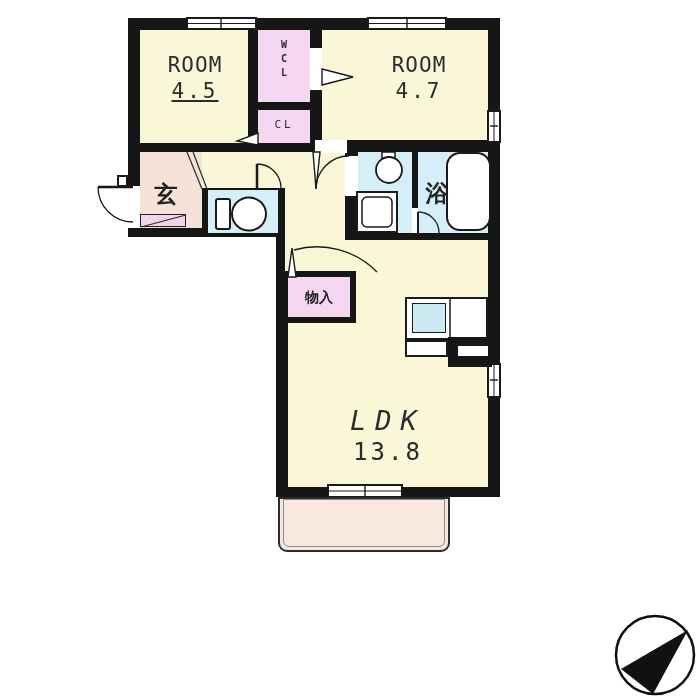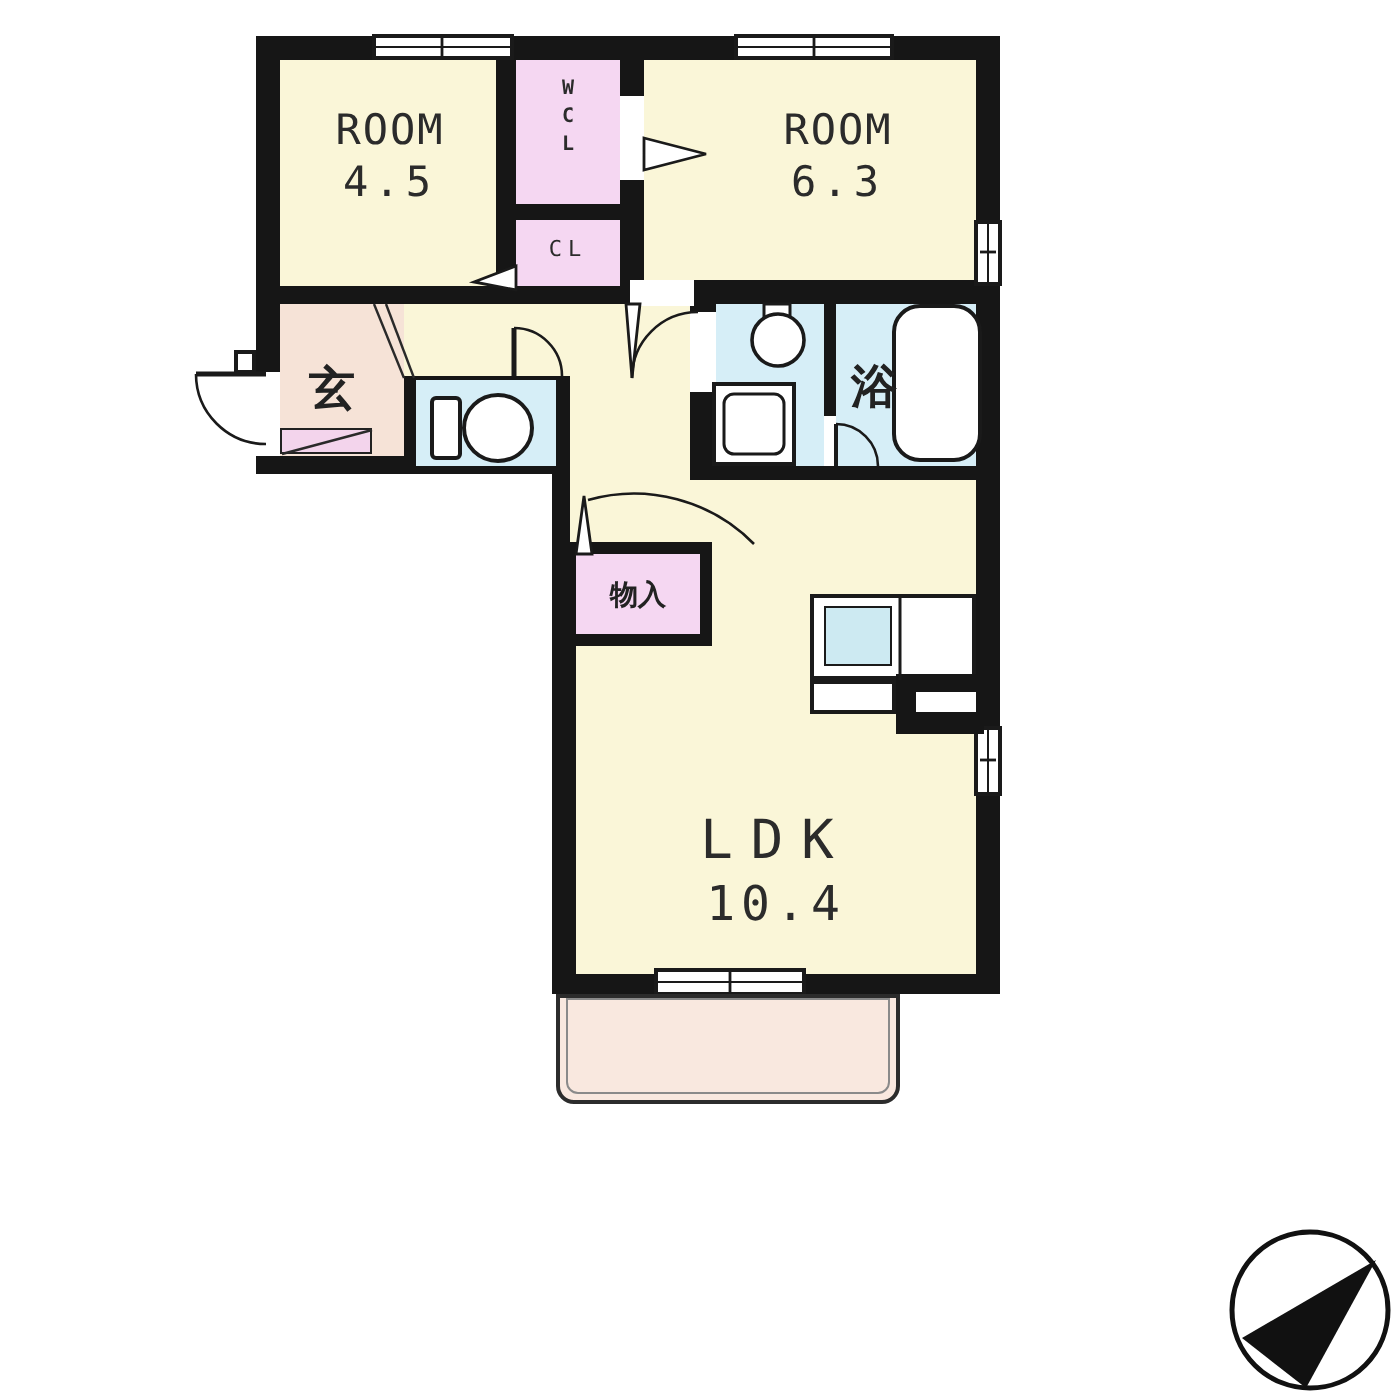--- a/index.html
+++ b/index.html
@@ -141,36 +141,36 @@
       <line x1="365" y1="486" x2="365" y2="496" stroke-width="1.4"></line>
     </g>
 
     <g>
       <circle cx="655" cy="655" r="39" fill="#ffffff" stroke="#111" stroke-width="2.5"></circle>
       <path d="M 688 630 L 621 669 L 653 694 Z" fill="#111"></path>
     </g>
   </svg>
 
   <div class="label" style="left:140px;top:55px;width:110px;font-size:21px;letter-spacing:1px;">ROOM</div>
-  <div class="label" style="left:140px;top:81px;width:110px;font-size:21px;letter-spacing:3px;">4.5</div>
+  <div class="label" style="left:140px;top:81px;width:110px;font-size:21px;letter-spacing:3px;text-decoration:underline;">4.5</div>
 
   <div class="label" style="left:350px;top:55px;width:138px;font-size:21px;letter-spacing:1px;">ROOM</div>
-  <div class="label" style="left:350px;top:81px;width:138px;font-size:21px;letter-spacing:3px;">6.3</div>
+  <div class="label" style="left:350px;top:81px;width:138px;font-size:21px;letter-spacing:3px;">4.7</div>
 
   <div class="label" style="left:258px;top:38px;width:52px;font-size:10px;font-weight:bold;line-height:14px;letter-spacing:0;">
     <div>W</div>
     <div>C</div>
     <div>L</div>
   </div>
 
   <div class="label" style="left:258px;top:119px;width:52px;font-size:11px;font-weight:normal;letter-spacing:3px;">CL</div>
 
   <div class="label kanji" style="left:146px;top:183px;width:40px;font-size:23px;">玄</div>
 
   <div class="label kanji" style="left:418px;top:182px;width:38px;font-size:23px;">浴</div>
 
   <div class="label kanji" style="left:288px;top:290px;width:62px;font-size:14px;">物入</div>
 
-  <div class="label" style="left:300px;top:407px;width:176px;font-size:27px;letter-spacing:9px;">LDK</div>
-  <div class="label" style="left:300px;top:440px;width:176px;font-size:24px;letter-spacing:3px;">10.4</div>
+  <div class="label" style="left:300px;top:407px;width:176px;font-size:27px;letter-spacing:9px;font-style:italic;">LDK</div>
+  <div class="label" style="left:300px;top:440px;width:176px;font-size:24px;letter-spacing:3px;">13.8</div>
 
 
 </div>
 
 </body></html>

